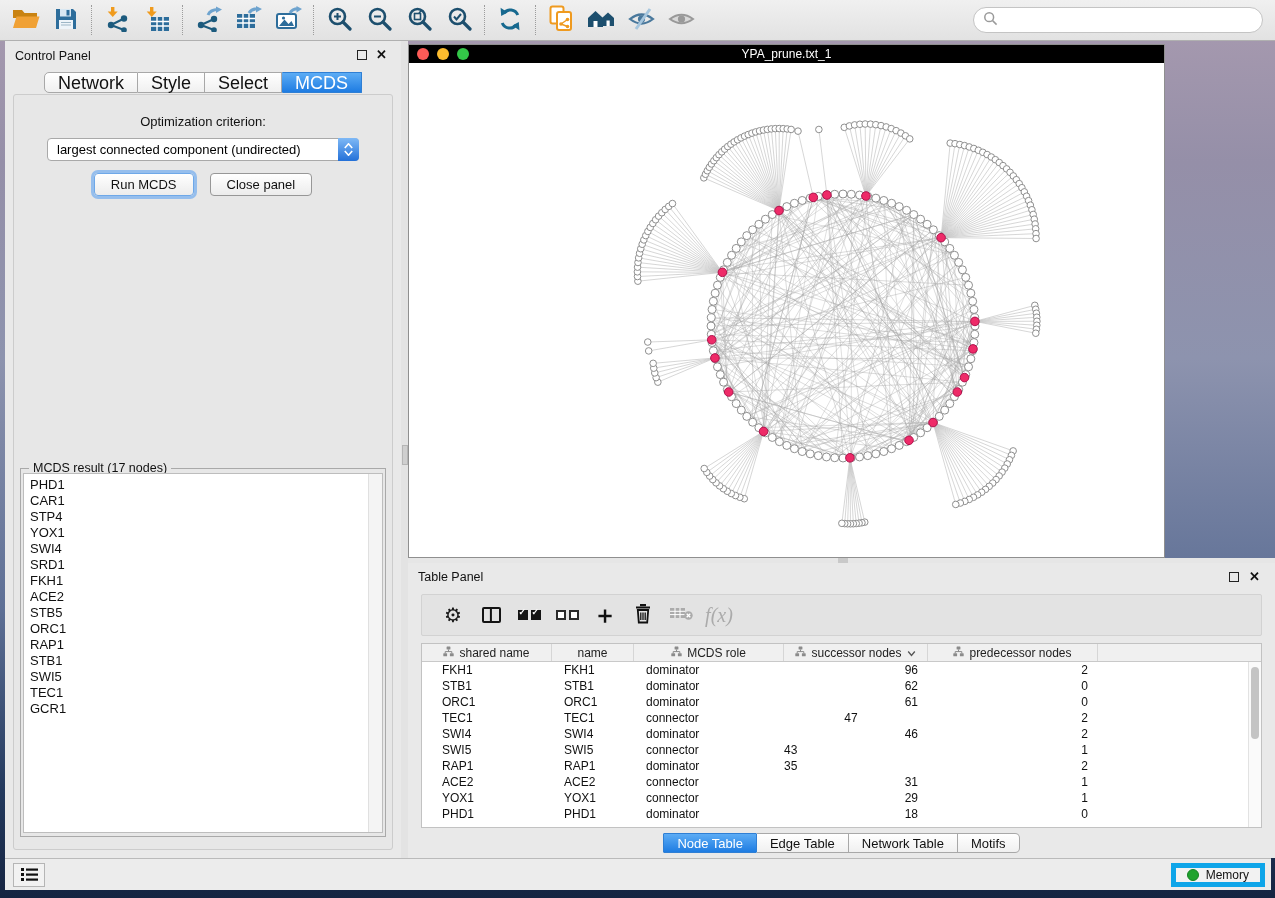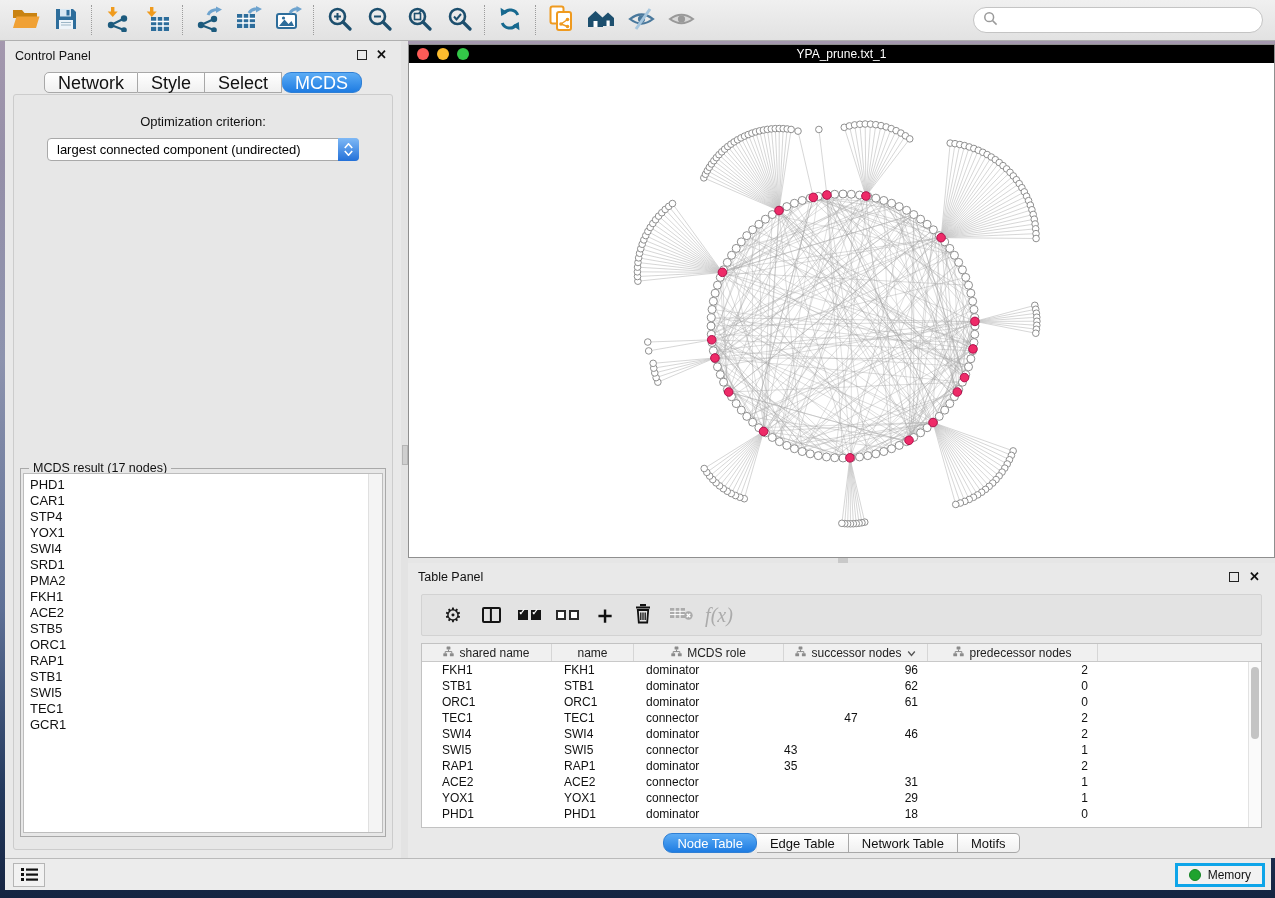--- a/index.html
+++ b/index.html
@@ -23,21 +23,21 @@
   .control-panel { position:absolute; left:5px; top:41px; width:396px; height:817px; background:#e9e9e9; }
   .cp-title { position:absolute; left:10px; top:8px; font-size:12.5px; color:#111; }
   .float-ic { position:absolute; width:10px; height:10px; border:1.6px solid #222; background:transparent; }
   .close-ic { position:absolute; font-size:13px; font-weight:bold; color:#111; line-height:10px; }
   .cp-tabs { position:absolute; left:0; right:0; top:31px; display:flex; justify-content:center; }
   .cp-tab, .tp-tab { height:21px; padding:0 13px; background:linear-gradient(#ffffff,#f0f0f0);
     border:1px solid #a8a8a8; border-left:none; font-size:18px; line-height:20px; color:#111; }
   .cp-tab:first-child, .tp-tab:first-child { border-left:1px solid #a8a8a8; border-radius:5px 0 0 5px; }
   .cp-tab:last-child, .tp-tab:last-child { border-radius:0 5px 5px 0; }
   .cp-tab.active, .tp-tab.active { background:linear-gradient(#5cacf5,#1e7ce2); color:#fff;
-    border-color:#2f7fd4; border-radius:9px; }
+    border-color:#2f7fd4; border-radius:1px; }
   .cp-inner { position:absolute; left:8px; right:8px; top:53px; bottom:8px;
     background:#e7e7e7; border:1px solid #cccccc; border-radius:3px; }
   .opt-label { text-align:center; font-size:13px; color:#111; margin-top:19px; }
   .combo { position:relative; margin:9px auto 0; width:312px; height:23px; background:#fff;
     border:1px solid #a9a9a9; border-radius:4px; font-size:13px; line-height:21px; padding-left:9px; }
   .combo-stepper { position:absolute; right:-1px; top:-1px; width:21px; height:23px;
     border-radius:0 4px 4px 0; background:linear-gradient(#7fb9f6,#2370d8);
     display:flex; flex-direction:column; align-items:center; justify-content:center; gap:1px;}
   .combo-stepper svg { display:block; }
   .btn-row { display:flex; justify-content:center; gap:16px; margin-top:12px; }
@@ -53,21 +53,21 @@
   .list-scroll { position:absolute; right:0; top:0; bottom:0; width:14px; background:#f4f4f4; border-left:1px solid #e0e0e0; }
 
   
   .vsplit { position:absolute; left:401px; top:41px; width:7px; height:817px; background:#e3e3e3; }
   .vsplit .grip { position:absolute; left:0.5px; top:404px; width:6px; height:20px;
     background:#cfcfcf; border:1px solid #b5b5b5; }
   .hsplit { position:absolute; left:408px; top:558px; width:867px; height:5px; background:#e6e6e6; }
   .hsplit .grip { position:absolute; left:430px; top:0; width:10px; height:5px; background:#c9c9c9; }
 
   
-  .network-window { position:absolute; left:408px; top:44px; width:867px; height:514px;
+  .network-window { position:absolute; left:408px; top:44px; width:757px; height:514px;
     border:1px solid #8f8f8f; background:#fff; }
   .titlebar { position:relative; height:18px; background:#000; display:flex; align-items:center; }
   .light { width:12px; height:12px; border-radius:50%; margin-left:8px; }
   .net-title { position:absolute; left:0; right:0; text-align:center; color:#fff; font-size:12px; }
   .net-canvas { position:absolute; left:0; right:0; top:18px; bottom:0; background:#fff; overflow:hidden;}
 
   
   .table-panel { position:absolute; left:408px; top:563px; width:867px; height:295px; background:#e9e9e9; }
   .tp-title { position:absolute; left:10px; top:7px; font-size:12.5px; color:#111; }
   .tp-toolbar { position:absolute; left:13px; top:31px; width:841px; height:42px;
@@ -96,21 +96,21 @@
   .tbl-scroll { position:absolute; right:0; top:18px; bottom:0; width:13px; background:#fafafa; border-left:1px solid #e2e2e2;}
   .tbl-thumb { position:absolute; left:2px; top:5px; width:8px; height:72px; background:#c4c4c4; border-radius:4px; }
   .tp-tabs { position:absolute; left:0; right:0; top:270px; display:flex; justify-content:center; }
   .tp-tab { font-size:13px; height:20px; line-height:19px; }
 
   
   .statusbar { position:absolute; left:5px; top:858px; width:1266px; height:32px;
     background:#ececec; border-top:1px solid #bababa; }
   .sb-btn { position:absolute; left:8px; top:4px; width:32px; height:24px;
     border:1px solid #b5b5b5; background:#f2f2f2; display:flex; align-items:center; justify-content:center;}
-  .memory-btn { position:absolute; right:6px; top:4px; height:24px; border:3px solid #0ea5e9;
+  .memory-btn { position:absolute; right:6px; top:4px; height:24px; border:5px solid #0ea5e9;
     background:#f2f2f2; display:flex; align-items:center; gap:7px; padding:0 11px; font-size:12px; color:#111;}
   .memory-dot { width:12px; height:12px; border-radius:50%; background:#1fa32e; border:1px solid #158224;}
 </style>
 </head>
 <body>
 
 <div class="toolbar">
   <button class="tbtn">
     <span><svg width="28" height="24" viewBox="0 0 28 24">
           <path d="M1 3 h9 l2.5 3 H25 v5 H1 z" fill="#c98312"></path>
@@ -269,31 +269,34 @@
       <span>largest connected component (undirected)</span>
       <span class="combo-stepper">
           <svg width="9" height="6" viewBox="0 0 9 6">
             <path d="M0.8 5 L4.5 0.8 L8.2 5" fill="none" stroke="#fff" stroke-width="1.6"></path>
           </svg>
           <svg width="9" height="6" viewBox="0 0 9 6">
             <path d="M0.8 1 L4.5 5.2 L8.2 1" fill="none" stroke="#fff" stroke-width="1.6"></path>
           </svg>
         </span>
     </div>
+    <div class="btn-row">
+      <button class="pbtn focused">Run MCDS</button>
+      <button class="pbtn">Close panel</button>
+    </div>
     <div class="groupbox">
       <span class="gb-legend">MCDS result (17 nodes)</span>
       <div class="gb-list">
         <div id="mcds-list">
             <div class="result-item">PHD1</div>
             <div class="result-item">CAR1</div>
             <div class="result-item">STP4</div>
             <div class="result-item">YOX1</div>
             <div class="result-item">SWI4</div>
             <div class="result-item">SRD1</div>
-            <div class="result-item">PMA2</div>
             <div class="result-item">FKH1</div>
             <div class="result-item">ACE2</div>
             <div class="result-item">STB5</div>
             <div class="result-item">ORC1</div>
             <div class="result-item">RAP1</div>
             <div class="result-item">STB1</div>
             <div class="result-item">SWI5</div>
             <div class="result-item">TEC1</div>
             <div class="result-item">GCR1</div>
           </div>

